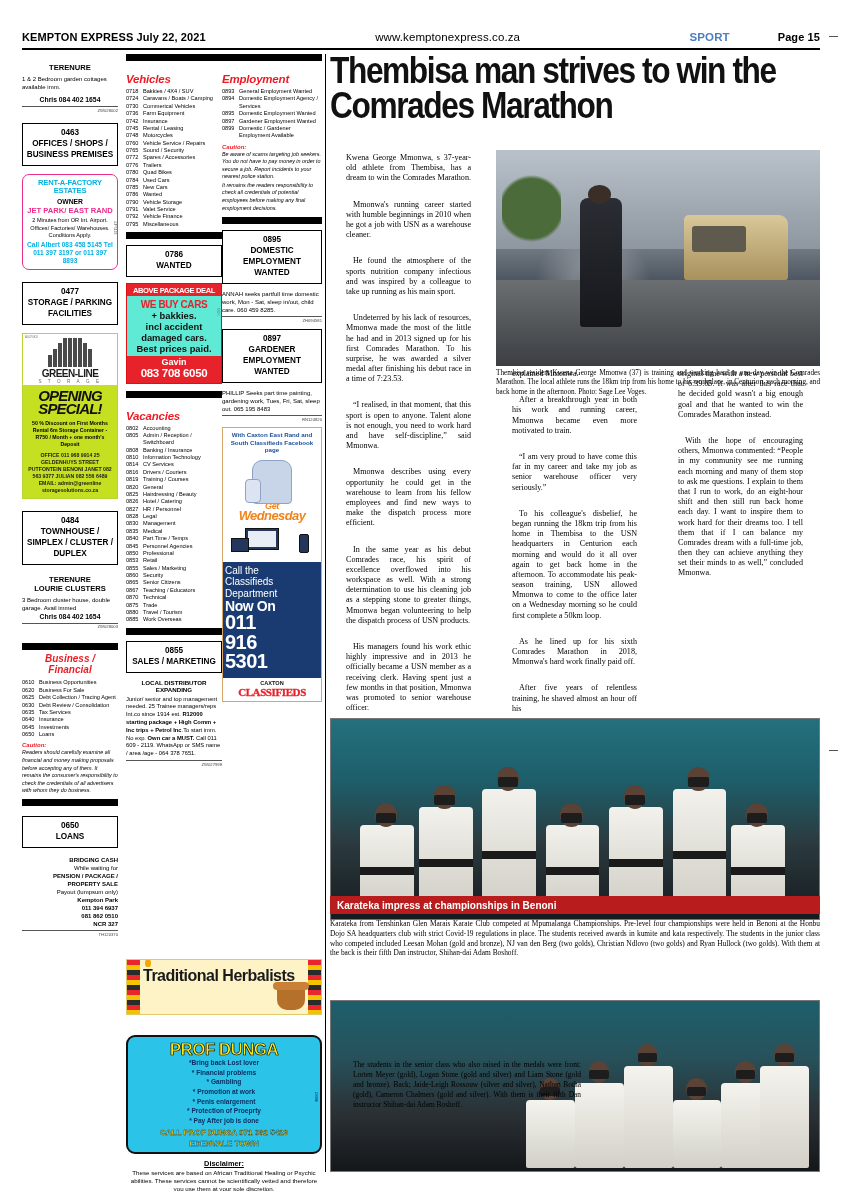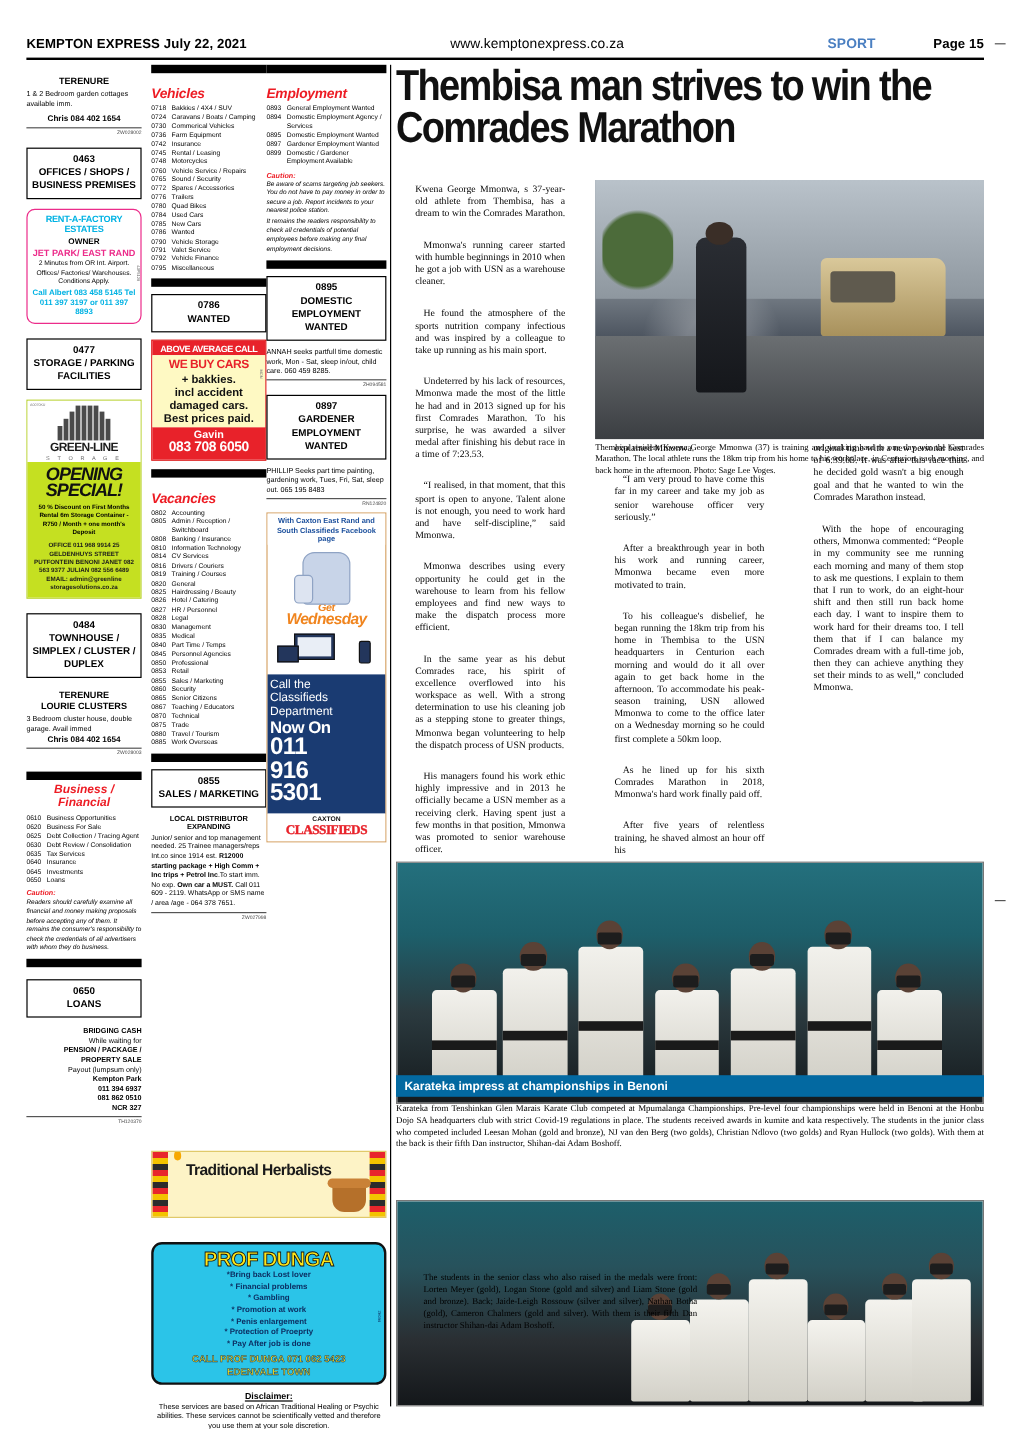--- a/index.html
+++ b/index.html
@@ -88,39 +88,39 @@
   
   .bizfin .bar { height:7px; background:#000; }
   .bizfin .t { color:#ed1c24; font-style:italic; font-weight:bold; font-size:10px; text-align:center; line-height:1.1; margin:3px 0 4px;}
 
   
   .bridging { font-size:6px; line-height:1.34; text-align:right; margin-top:8px;}
 
   
   .abovedeal { margin-top:6px; border:1px solid #d11; }
   .abovedeal .hd { background:#e8222a; color:#fff; font-weight:bold; font-size:7.6px; text-align:center; padding:1.5px 0; letter-spacing:-0.4px;}
-  .abovedeal .body { background:#fef9c3; text-align:center; padding:3px 2px 2px; position:relative;}
+  .abovedeal .body { background:#5eead4; text-align:center; padding:3px 2px 2px; position:relative;}
   .abovedeal .wb { color:#e8222a; font-weight:bold; font-size:10px; letter-spacing:-0.4px;}
   .abovedeal .ln { font-weight:bold; font-size:9.4px; line-height:1.18; color:#111;}
   .abovedeal .foot { background:#e8222a; color:#fff; text-align:center; padding:2px 0 3px;}
   .abovedeal .gav { font-weight:bold; font-size:9px; line-height:1;}
   .abovedeal .tel { font-weight:bold; font-size:11.5px; line-height:1.05; letter-spacing:-0.3px;}
   .abovedeal .sidecode { position:absolute; right:1px; top:12px; font-size:3.2px; color:#777; writing-mode:vertical-rl;}
 
   
   .ldist { font-size:5.8px; line-height:1.35; margin-top:5px;}
   .ldist .c { text-align:center; font-weight:bold; font-size:6.2px; line-height:1.2;}
 
   
   .herb { margin-top:5px; background:#fdf3c6; border:1px solid #e0c96a; padding:3px; position:relative; height:56px; overflow:hidden;}
   .herb .pattern { position:absolute; left:0; top:0; bottom:0; width:13px;
     background: repeating-linear-gradient(180deg,#e8262c 0 5px,#f3c300 5px 10px,#2b2b2b 10px 15px); }
   .herb .pattern2 { position:absolute; right:0; top:0; bottom:0; width:13px;
     background: repeating-linear-gradient(180deg,#e8262c 0 5px,#f3c300 5px 10px,#2b2b2b 10px 15px); }
-  .herb .ttl { position:absolute; left:28px; top:8px; font-size:13px; font-weight:bold; color:#1a1a1a; line-height:1.0; letter-spacing:-0.5px;}
+  .herb .ttl { position:absolute; left:16px; top:8px; font-size:16px; font-weight:bold; color:#1a1a1a; line-height:1.0; letter-spacing:-0.5px;}
   .herb .mortar { position:absolute; right:16px; bottom:4px; width:28px; height:24px;
      background:#b5702a; border-radius:0 0 10px 10px; }
   .herb .mortar:before{content:"";position:absolute;left:-4px;top:-4px;width:36px;height:8px;background:#c98137;border-radius:4px;}
   .herb .flame { position:absolute; left:18px; top:-2px; width:6px; height:9px; background:#f7a800; border-radius:50% 50% 50% 50%/60% 60% 40% 40%;}
 
   
   .dunga { margin-top:20px; background:#2bc4e8; border:2.5px solid #111; border-radius:9px; padding:4px 3px; text-align:center; position:relative;}
   .dunga .nm { color:#ffe617; font-weight:bold; font-size:17px; letter-spacing:-0.6px; line-height:1; -webkit-text-stroke:0.7px #111;}
   .dunga .li { color:#0c2f63; font-weight:bold; font-size:6.6px; line-height:1.46;}
   .dunga .call { color:#ffe617; font-weight:bold; font-size:8px; line-height:1.3; margin-top:3px; -webkit-text-stroke:0.4px #0c2f63;}
@@ -172,21 +172,21 @@
     font-size:8.1px; line-height:1.26; text-align:justify; text-indent:7px;
   }
   .art-col p.first { text-indent:0; }
 
   .photo1 { position:absolute; left:496px; top:150px; width:324px; height:216px; overflow:hidden; }
   .cap1 { position:absolute; left:496px; top:369px; width:324px;
      font-family:"Liberation Serif", serif; font-size:7.2px; line-height:1.3; text-align:justify;}
 
   .photo2 { position:absolute; left:330px; top:718px; width:490px; height:202px; overflow:hidden;
             border:1px solid #777;}
-  .cap2bar { position:absolute; left:330px; top:896px; width:490px; height:18px; background:#0369a1;
+  .cap2bar { position:absolute; left:330px; top:896px; width:490px; height:18px; background:#b91c1c;
              color:#fff; font-weight:bold; font-size:10px; display:flex; align-items:center; padding-left:7px;}
   .cap2 { position:absolute; left:330px; top:919px; width:490px;
      font-family:"Liberation Serif", serif; font-size:7.4px; line-height:1.32; text-align:justify;}
   .photo3 { position:absolute; left:330px; top:1000px; width:490px; height:172px; overflow:hidden; border:1px solid #777;}
   .cap3 { position:absolute; left:353px; top:1060px; width:228px;
      font-family:"Liberation Serif", serif; font-size:7.4px; line-height:1.34; text-align:justify; color:#000;}
 
   .vline { position:absolute; left:325px; top:54px; width:1px; height:1118px; background:#000; }
   .dash-r { position:absolute; right:4px; top:750px; width:9px; height:1px; background:#555;}
   .dash-t { position:absolute; right:4px; top:36px; width:9px; height:1px; background:#555;}
@@ -452,21 +452,21 @@
             <span class="cd">0795</span>
             <span class="lb">Miscellaneous</span>
           </div>
         </div>
       <div class="blackbar" style="margin-top:4px;"></div>
 
       <div class="boxcode" style="white-space:pre-line;">0786
 WANTED</div>
 
       <div class="abovedeal">
-        <div class="hd">ABOVE AVERAGE CALL</div>
+        <div class="hd">ABOVE PACKAGE DEAL</div>
         <div class="body">
           <div class="wb">WE BUY CARS</div>
           <div class="ln">+ bakkies.</div>
           <div class="ln">incl accident</div>
           <div class="ln">damaged cars.</div>
           <div class="ln">Best prices paid.</div>
           <div class="sidecode">MON</div>
         </div>
         <div class="foot">
           <div class="gav">Gavin</div>
@@ -719,22 +719,22 @@
           <p>He found the atmosphere of the sports nutrition company infectious and was inspired by a colleague to take up running as his main sport.</p>
           <p>Undeterred by his lack of resources, Mmonwa made the most of the little he had and in 2013 signed up for his first Comrades Marathon. To his surprise, he was awarded a silver medal after finishing his debut race in a time of 7:23.53.</p>
           <p>“I realised, in that moment, that this sport is open to anyone. Talent alone is not enough, you need to work hard and have self-discipline,” said Mmonwa.</p>
           <p>Mmonwa describes using every opportunity he could get in the warehouse to learn from his fellow employees and find new ways to make the dispatch process more efficient.</p>
           <p>In the same year as his debut Comrades race, his spirit of excellence overflowed into his workspace as well. With a strong determination to use his cleaning job as a stepping stone to greater things, Mmonwa began volunteering to help the dispatch process of USN products.</p>
           <p>His managers found his work ethic highly impressive and in 2013 he officially became a USN member as a receiving clerk. Having spent just a few months in that position, Mmonwa was promoted to senior warehouse officer.</p>
           <p>“It is very important to me to balance work and running. I call them both ‘my children’ and give each of them 100% of my time and effort,”</p>
         </div>
       <div class="art-col" id="art-col2" style="padding-top:216px;">
           <p class="first">explained Mmonwa.</p>
+          <p>After a breakthrough year in both his work and running career, Mmonwa became even more motivated to train.</p>
           <p>“I am very proud to have come this far in my career and take my job as senior warehouse officer very seriously.”</p>
-          <p>After a breakthrough year in both his work and running career, Mmonwa became even more motivated to train.</p>
           <p>To his colleague's disbelief, he began running the 18km trip from his home in Thembisa to the USN headquarters in Centurion each morning and would do it all over again to get back home in the afternoon. To accommodate his peak-season training, USN allowed Mmonwa to come to the office later on a Wednesday morning so he could first complete a 50km loop.</p>
           <p>As he lined up for his sixth Comrades Marathon in 2018, Mmonwa's hard work finally paid off.</p>
           <p>After five years of relentless training, he shaved almost an hour off his</p>
         </div>
       <div class="art-col" id="art-col3" style="padding-top:216px;">
           <p class="first">original time with a new personal best of 6:39.05. It was after this race that he decided gold wasn't a big enough goal and that he wanted to win the Comrades Marathon instead.</p>
           <p>With the hope of encouraging others, Mmonwa commented: “People in my community see me running each morning and many of them stop to ask me questions. I explain to them that I run to work, do an eight-hour shift and then still run back home each day. I want to inspire them to work hard for their dreams too. I tell them that if I can balance my Comrades dream with a full-time job, then they can achieve anything they set their minds to as well,” concluded Mmonwa.</p>
         </div>
     </div>
   </div>

